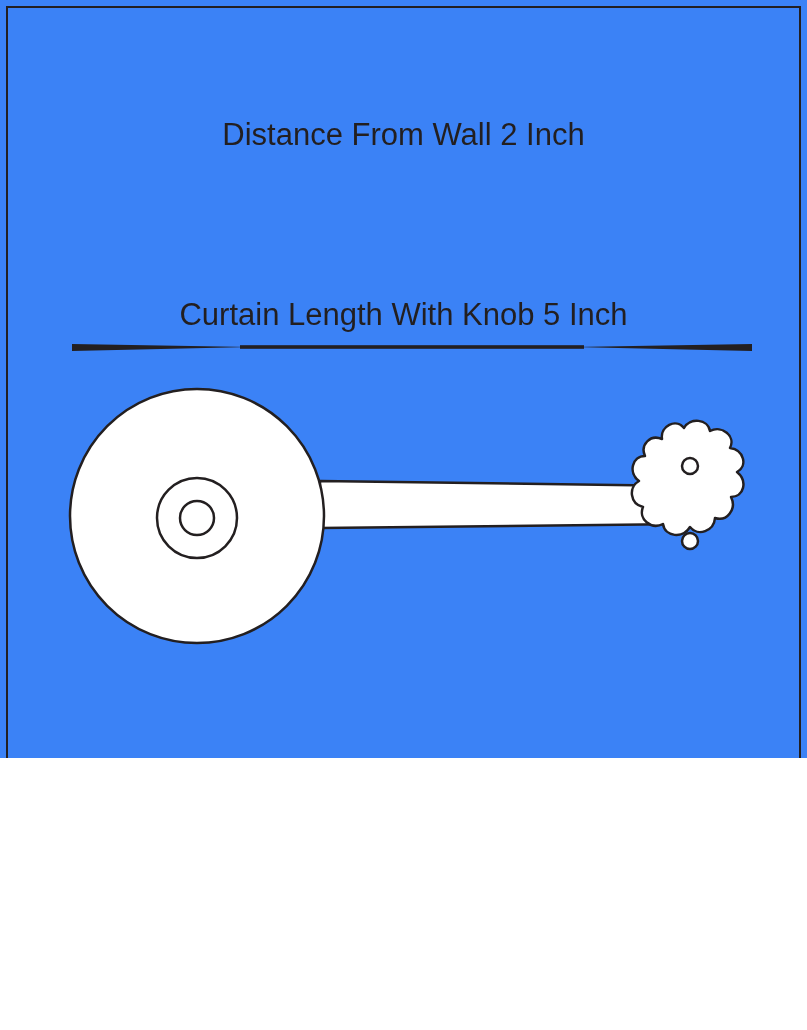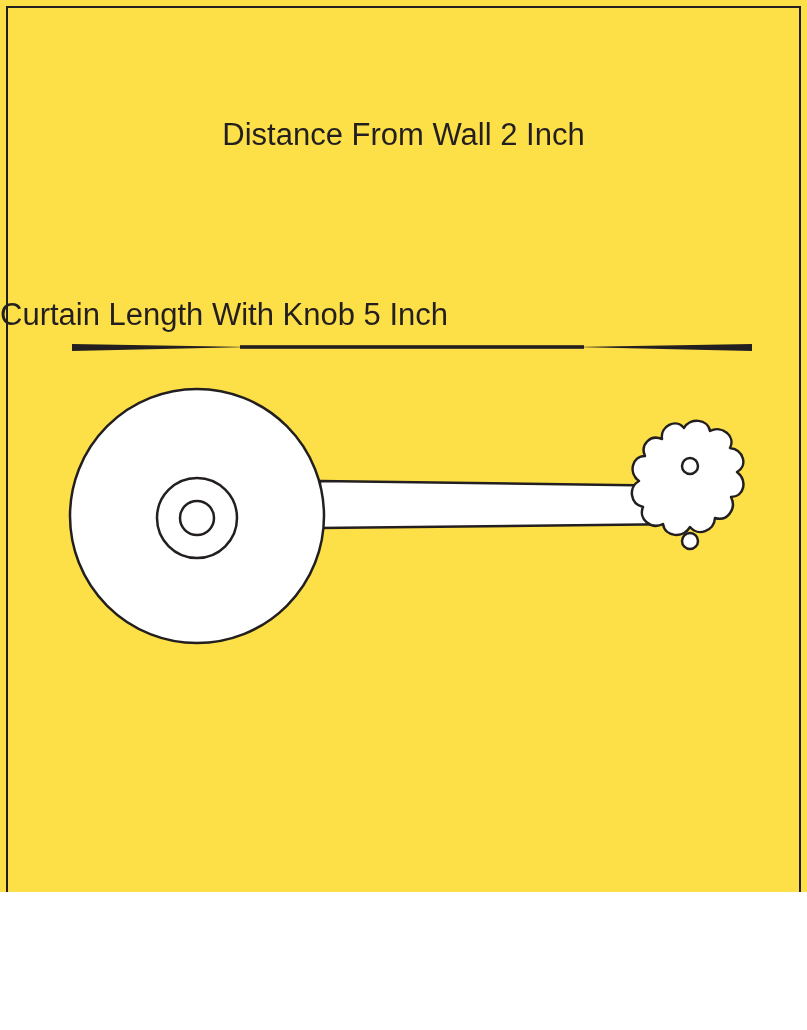--- a/index.html
+++ b/index.html
@@ -6,22 +6,22 @@
     margin: 0;
     padding: 0;
     background: #ffffff;
   }
   body {
     font-family: "Liberation Sans", sans-serif;
   }
   #page {
     position: relative;
     width: 807px;
-    height: 892px;
-    background: #fde047;
+    height: 758px;
+    background: #3b82f6;
     box-sizing: border-box;
     overflow: hidden;
     padding-left: 27px;
   }
   .page-border {
     position: absolute;
     left: 6px;
     top: 6px;
     width: 795px;
     height: 1018px;
@@ -39,21 +39,21 @@
     left: 0;
     top: 117px;
     width: 807px;
     text-align: center;
     font-size: 31px;
   }
   #label-curtain {
     left: 0;
     top: 297px;
     width: 807px;
-    text-align: left;
+    text-align: center;
     font-size: 31px;
   }
   #drawing {
     position: absolute;
     left: 0;
     top: 0;
   }
 </style>
 </head>
 <body>

